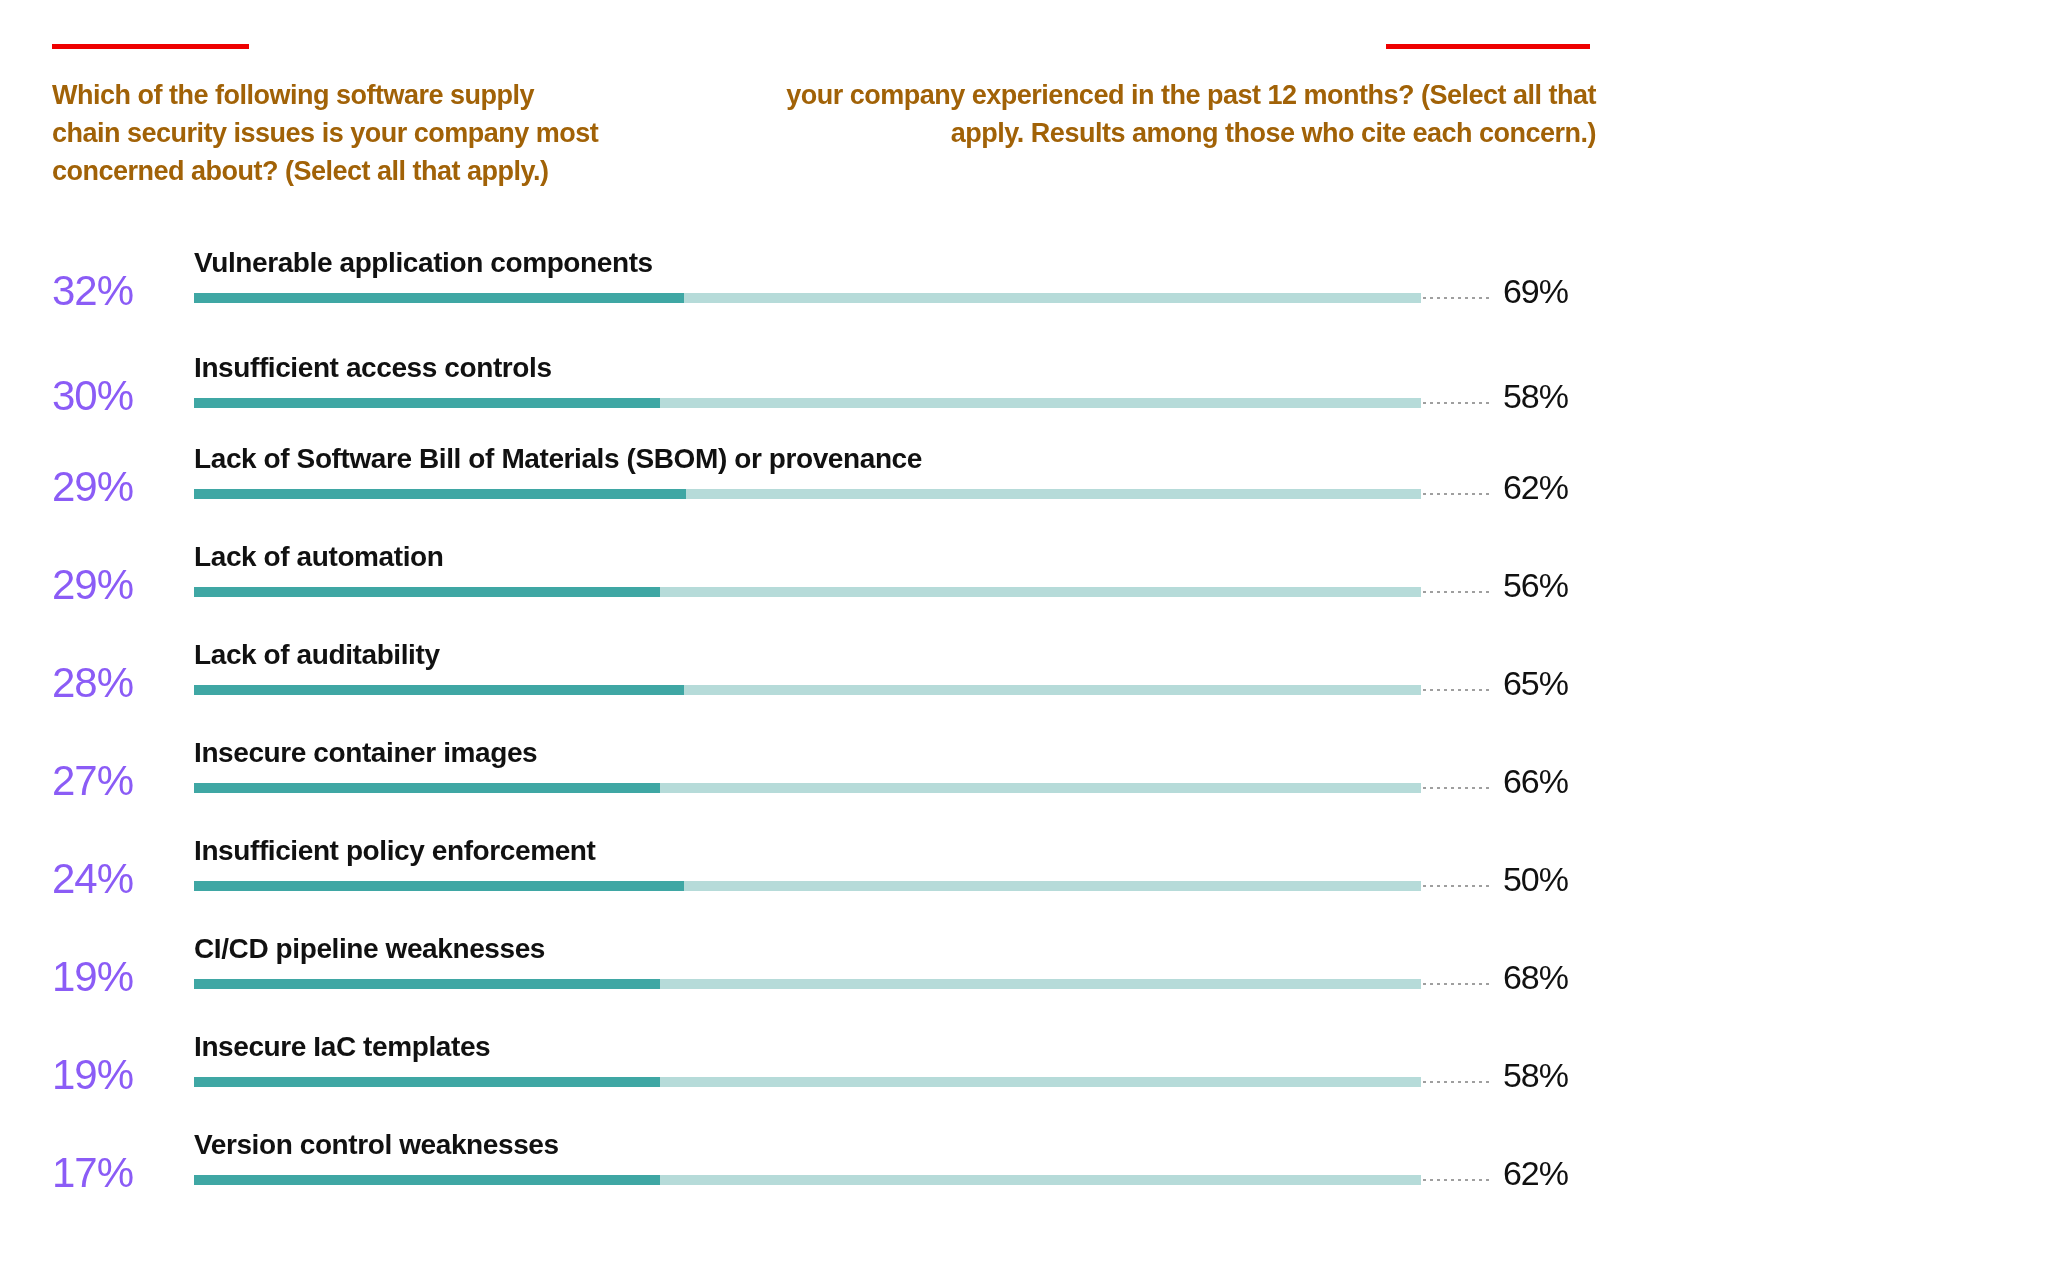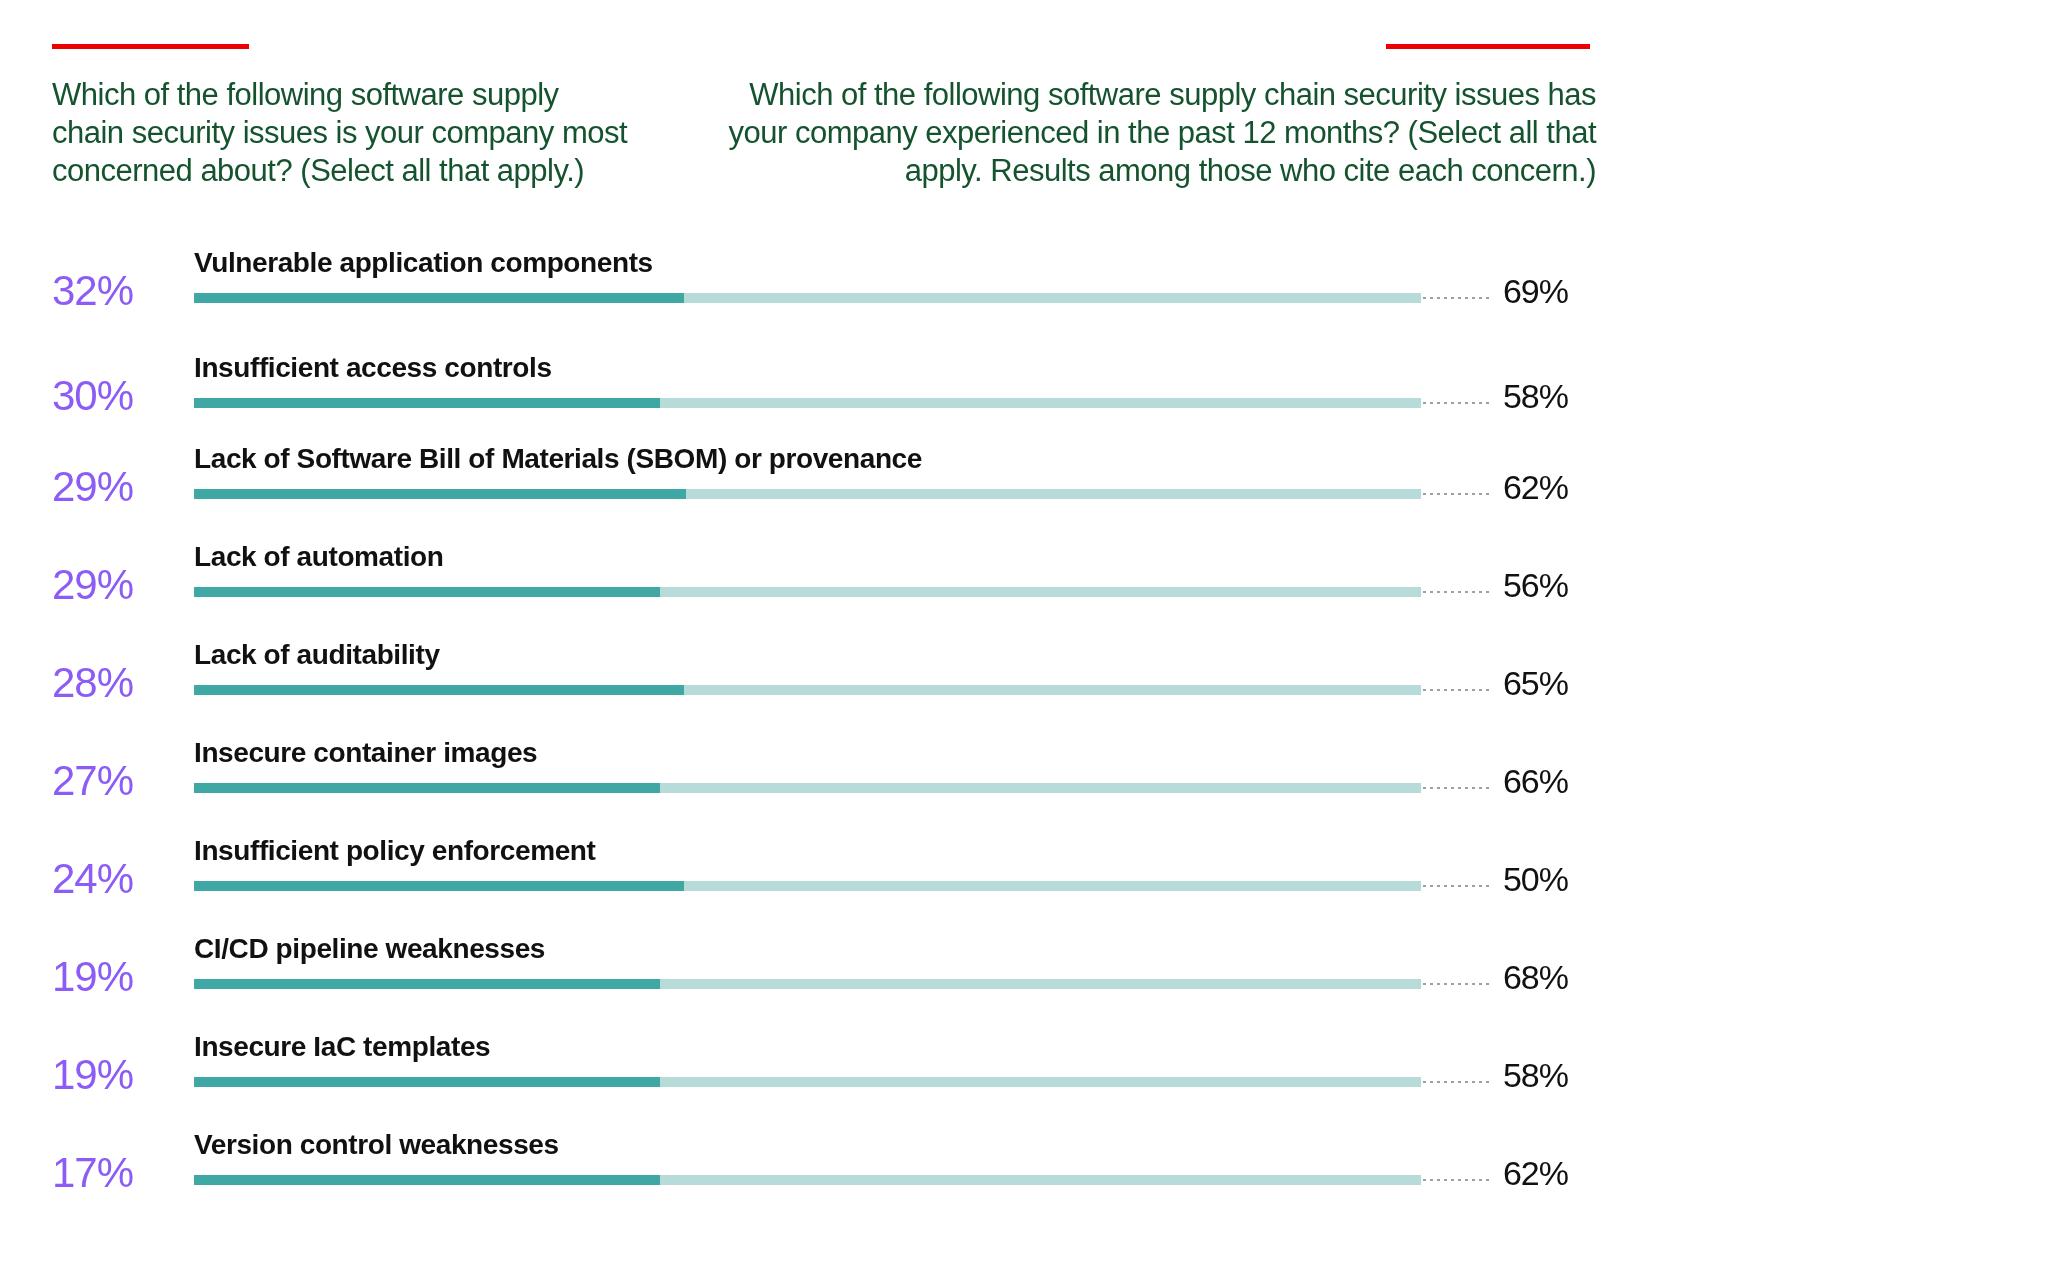--- a/index.html
+++ b/index.html
@@ -20,25 +20,25 @@
     top: 44px;
     height: 5px;
     background: #ee0000;
   }
   .accent-rule.left  { left: 52px;  width: 197px; }
   .accent-rule.right { left: 1386px; width: 204px; }
 
   .question {
     position: absolute;
     top: 76px;
-    font-weight: 400;
-    font-size: 31px;
+    font-weight: 700;
+    font-size: 27px;
     line-height: 38px;
     letter-spacing: -0.5px;
-    color: #14532d;
+    color: #a16207;
   }
   .question.left {
     left: 52px;
     width: 620px;
     text-align: left;
   }
   .question.right {
     left: 690px;
     width: 906px;   
     text-align: right;
@@ -129,21 +129,20 @@
   <div class="accent-rule left" style="background: rgb(238, 0, 0);"></div>
   <div class="accent-rule right" style="background: rgb(238, 0, 0);"></div>
 
   <div class="question left">
     <span class="qline">Which of the following software supply</span>
     <span class="qline">chain security issues is your company most</span>
     <span class="qline">concerned about? (Select all that apply.)</span>
   </div>
 
   <div class="question right">
-    <span class="qline">Which of the following software supply chain security issues has</span>
     <span class="qline">your company experienced in the past 12 months? (Select all that</span>
     <span class="qline">apply. Results among those who cite each concern.)</span>
   </div>
 
   <div id="rows-container">
   <div class="bar-row" style="top: 0px;">
     <div class="pct-left">32%</div>
     <div class="row-label">Vulnerable application components</div>
     <div class="bar-track" style="background: rgb(182, 219, 217);">
       <div class="bar-dark" style="width: 490px; background: rgb(63, 167, 164);"></div>

